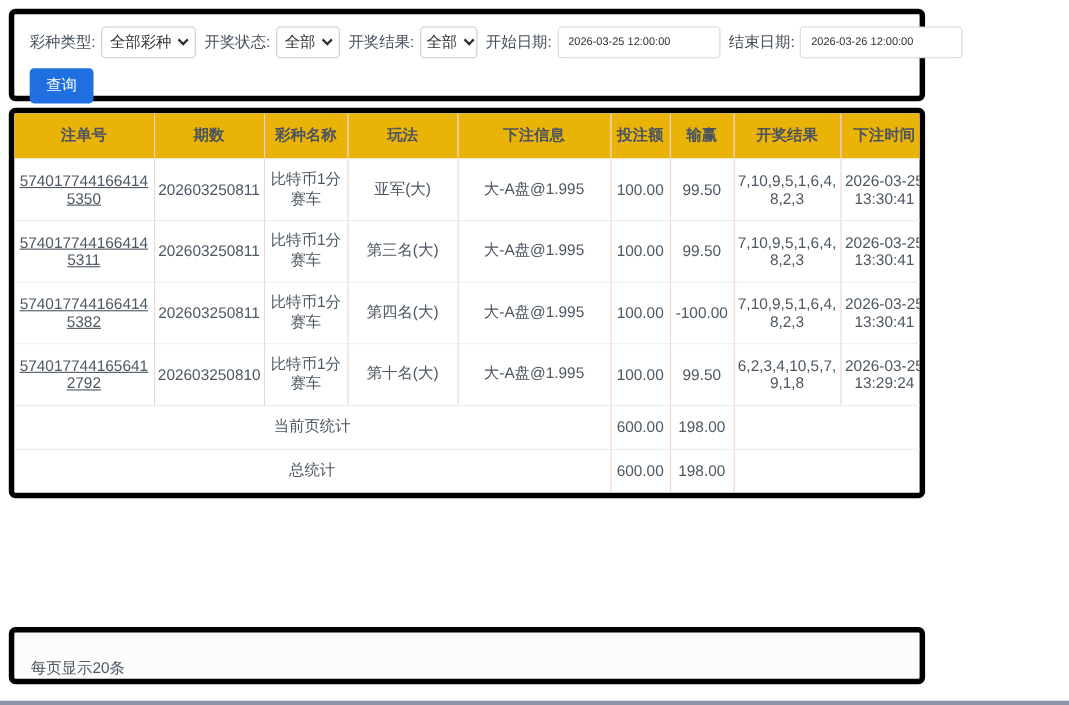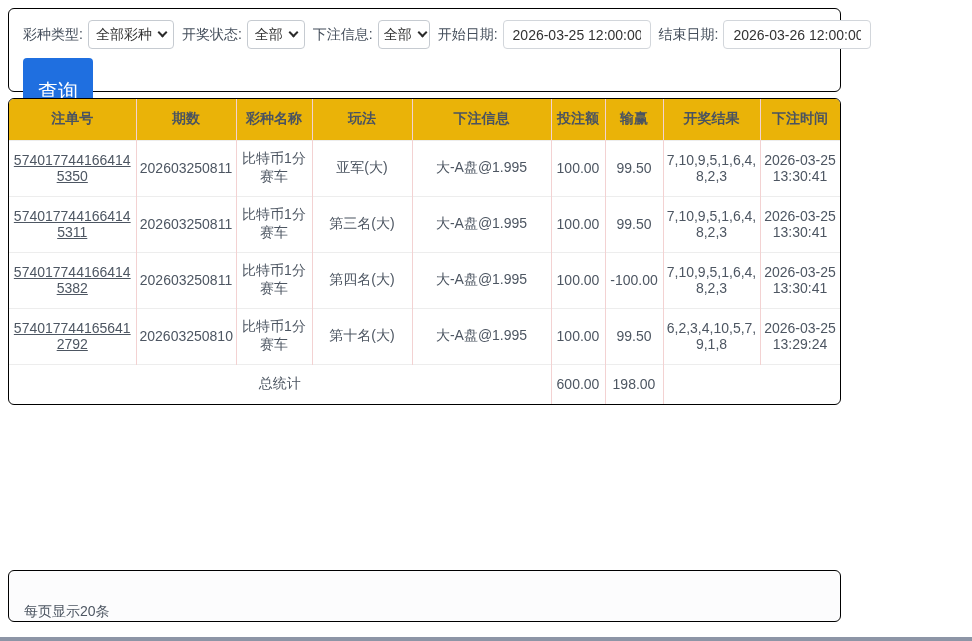--- a/index.html
+++ b/index.html
@@ -7,48 +7,48 @@
   body {
     width: 972px; height: 641px;
     background: #ffffff;
     font-family: "Liberation Sans", sans-serif;
     position: relative;
     color: #4d5662;
   }
   .panel {
     position: absolute; left: 8px; width: 833px;
     background: #fff;
-    border: 1px solid #000000;
+    border: 5px solid #000000;
     border-radius: 6px;
   }
   
   .filter-panel { top: 8px; height: 84px; padding: 11px 8px 0 14px; }
   .filter-row { display: flex; align-items: center; font-size: 14px; color: #454f5c; white-space: nowrap; }
   .f-label { margin-right: 5px; }
   .control {
     display: inline-flex; align-items: center; justify-content: space-between;
     height: 29px; border: 1px solid #c6cbd1; border-radius: 4px;
     padding: 0 7px; background: #fff; font-size: 14px; color: #333;
     margin-right: 8px; cursor: pointer;
   }
   .chev {
     width: 7px; height: 7px; flex: 0 0 auto; margin-left: 7px; margin-top: -4px;
     border-right: 2px solid #2b2b2b; border-bottom: 2px solid #2b2b2b;
     transform: rotate(45deg);
   }
   .date-input {
     height: 29px; border: 1px solid #d2d6db; border-radius: 4px;
-    padding: 0 9px; font-size: 14px; color: #333; margin-right: 8px;
+    padding: 0 9px; font-size: 10px; color: #333; margin-right: 8px;
     font-family: "Liberation Sans", sans-serif; background:#fff;
   }
   .date-input { width: 148px; }
   .search-btn {
     margin-top: 9px; margin-left: 0;
     background: #1f6fe0; color: #fff; border: none; border-radius: 4px;
-    font-size: 20px; padding: 20px 15px; cursor: pointer;
+    font-size: 14px; padding: 7px 15px; cursor: pointer;
     font-family: "Liberation Sans", sans-serif;
   }
   
   .table-panel { top: 98px; overflow: hidden; }
   table { border-collapse: collapse; table-layout: fixed; width: 954px; font-size: 14px; text-align: center; }
   th {
     background: #eab308; height: 41px; font-weight: bold; color: #4a5360;
     padding: 2px 2px;
   }
   td { height: 56px; padding: 2px 3px; color: #4d5662; }
@@ -87,21 +87,21 @@
     <span class="f-label">彩种类型:</span>
     <div class="control" style="width:130px;justify-content:center;">
       <span>全部彩种</span>
       <span class="chev"></span>
     </div>
     <span class="f-label">开奖状态:</span>
     <div class="control" style="width:62px;">
       <span>全部</span>
       <span class="chev"></span>
     </div>
-    <span class="f-label">下注信息:</span>
+    <span class="f-label">开奖结果:</span>
     <div class="control" style="width:52px; padding:0 5px;">
       <span>全部</span>
       <span class="chev"></span>
     </div>
     <span class="f-label">开始日期:</span>
     <input class="date-input" value="2026-03-25 12:00:00" style="">
     <span class="f-label">结束日期:</span>
     <input class="date-input" value="2026-03-26 12:00:00" style="">
   </div>
   <button class="search-btn">查询</button>
@@ -184,20 +184,26 @@
         <td>第十名(大)</td>
         <td>大-A盘@1.995</td>
         <td class="cell-amount">100.00</td>
         <td class="cell-winloss">99.50</td>
         <td class="cell-result">6,2,3,4,10,5,7,9,1,8</td>
         <td>2026-03-25 13:29:24</td>
         <td>已开奖</td>
         <td>有效</td>
       </tr>
       <tr class="summary">
+        <td colspan="5">当前页统计</td>
+        <td class="cell-amount">600.00</td>
+        <td class="cell-winloss">198.00</td>
+        <td colspan="4"></td>
+      </tr>
+      <tr class="summary">
         <td colspan="5">总统计</td>
         <td class="cell-amount">600.00</td>
         <td class="cell-winloss">198.00</td>
         <td colspan="4"></td>
       </tr>
     </tbody>
   </table>
 </div>
 
 <div class="panel footer-panel">

